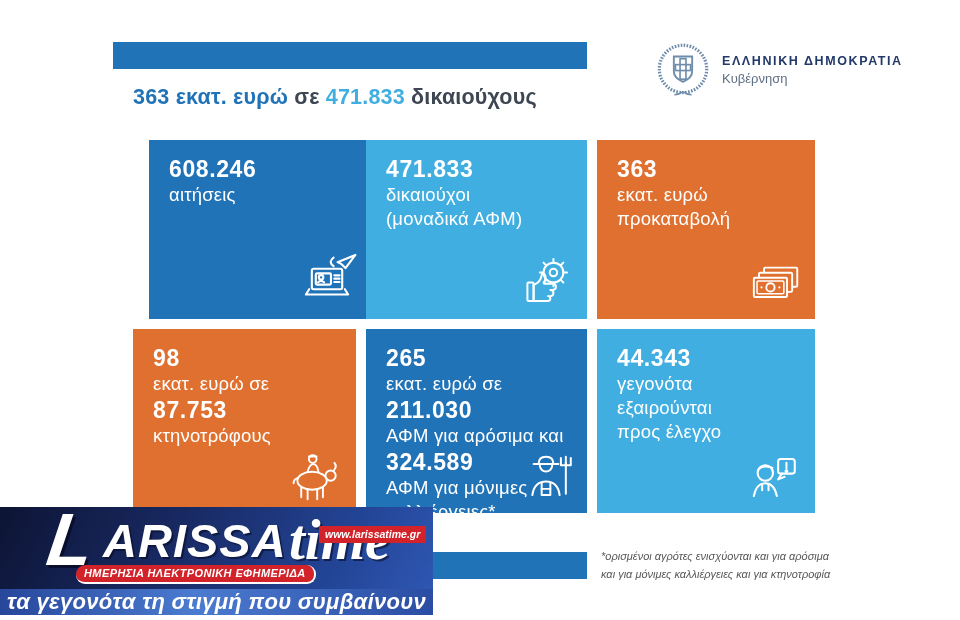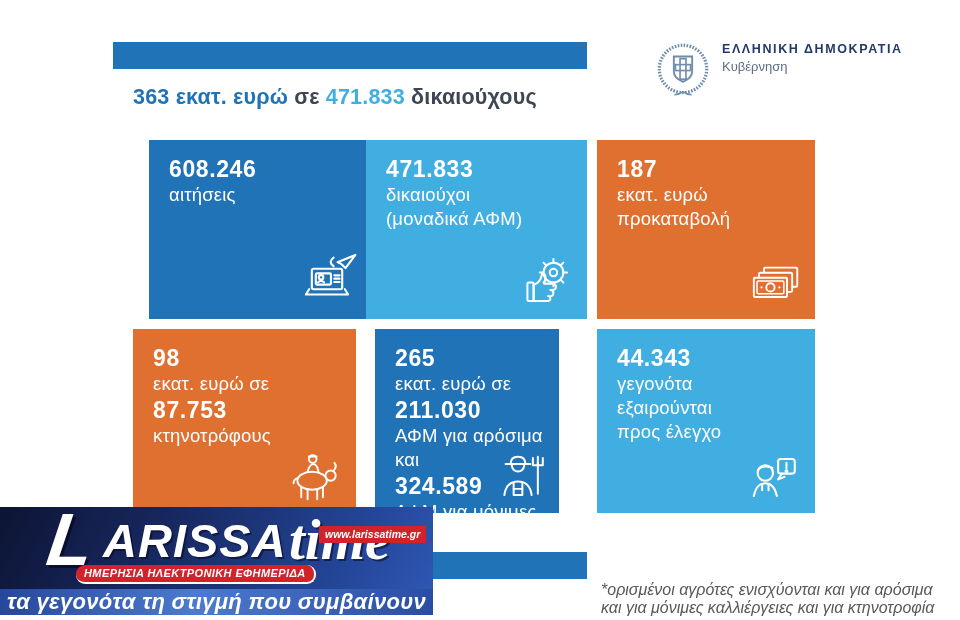--- a/index.html
+++ b/index.html
@@ -4,43 +4,43 @@
 <style>
   html,body{margin:0;padding:0;background:#fff;}
   #stage{position:relative;width:960px;height:620px;background:#ffffff;overflow:hidden;
          font-family:"Liberation Sans",sans-serif;}
 
   .accent-bar{position:absolute;height:27px;}
   #top-bar{left:113px;top:42px;width:474px;}
   #bottom-bar{left:113px;top:552px;width:474px;}
 
   
-  #gov-logo{position:absolute;left:656px;top:42px;display:flex;align-items:flex-start;gap:12px;}
+  #gov-logo{position:absolute;left:656px;top:42px;display:flex;align-items:center;gap:12px;}
   #gov-text .l1{font-size:12.5px;font-weight:700;letter-spacing:1.6px;}
   #gov-text .l2{font-size:13px;margin-top:3px;}
 
   
   #page-title{position:absolute;left:133px;top:85px;font-size:21.5px;font-weight:700;
               letter-spacing:.2px;white-space:pre-wrap;}
 
   
   .tile{position:absolute;overflow:hidden;}
   .tile-lines{padding:15px 14px 0 20px;}
   .tile-line{color:#fff;font-size:18.5px;line-height:24px;font-weight:500;letter-spacing:.2px;}
   .tile-line.bold{font-size:23px;line-height:28px;font-weight:700;letter-spacing:.6px;}
   .tile-icon{position:absolute;right:10px;bottom:8px;}
   #tile-0{left:149px;top:140px;width:223px;height:179px;}
   #tile-1{left:366px;top:140px;width:221px;height:179px;}
   #tile-2{left:597px;top:140px;width:218px;height:179px;}
   #tile-3{left:133px;top:329px;width:223px;height:184px;}
-  #tile-4{left:375px;top:329px;width:184px;height:184px;}
+  #tile-4{left:366px;top:329px;width:221px;height:184px;}
   #tile-5{left:597px;top:329px;width:218px;height:184px;}
 
   
-  #footnote{position:absolute;left:601px;top:581px;font-size:16px;font-style:italic;
+  #footnote{position:absolute;left:601px;top:547px;font-size:11px;font-style:italic;
             line-height:18px;}
 
   
   #watermark{position:absolute;left:0;top:507px;width:433px;height:108px;
      background:linear-gradient(118deg,#0d1434 0%,#182962 38%,#24479a 78%,#3059b5 100%);}
   #brand-l{position:absolute;left:48px;top:-4px;font-size:74px;font-weight:700;font-style:italic;
      color:#fff;transform:skewX(-8deg);text-shadow:3px 3px 0 rgba(8,12,40,.85);line-height:74px;}
   #brand-name{position:absolute;left:103px;top:9px;font-size:47px;font-weight:700;font-style:italic;
      color:#fff;letter-spacing:1px;line-height:50px;text-shadow:2px 2px 0 rgba(8,12,40,.6);text-align:right;}
   #brand-time{position:absolute;left:289px;top:3px;font-family:"Liberation Serif",serif;
@@ -122,21 +122,21 @@
           <path d="M62 16 v6 M62 54 v6 M40 38 h6 M78 38 h6 M46 22 l4.2 4.2 M73.8 49.8 l4.2 4.2 M46 54 l4.2 -4.2 M73.8 26.2 l4.2 -4.2"></path>
           <rect x="20" y="54" width="10" height="30" rx="2"></rect>
           <path d="M30 58 q10 -4 12 -12 l2 -7 q6 1 5 8 l-2 9 h14 q5 0 5 5 t-5 5 h-4 q5 0 5 5 t-5 5 h-4 q4 0 4 4 t-4 4 H30 z"></path>
         </g>
       </svg>
     </span>
   </div>
 
   <div id="tile-2" class="tile" style="background: rgb(224, 112, 47); color: rgb(224, 112, 47);">
     <div class="tile-lines">
-        <div class="tile-line bold">187</div>
+        <div class="tile-line bold">363</div>
         <div class="tile-line">εκατ. ευρώ</div>
         <div class="tile-line">προκαταβολή</div>
       </div>
     <span class="tile-icon">
       <svg width="64" height="60" viewBox="0 0 100 94">
         <g stroke="#fff" stroke-width="3" fill="currentColor" stroke-linejoin="round">
           <rect x="36" y="26" width="52" height="30" rx="2"></rect>
           <rect x="28" y="34" width="52" height="30" rx="2"></rect>
           <rect x="20" y="42" width="52" height="30" rx="2"></rect>
           <rect x="25" y="47" width="42" height="20" rx="2" fill="none" stroke-width="2.4"></rect>

